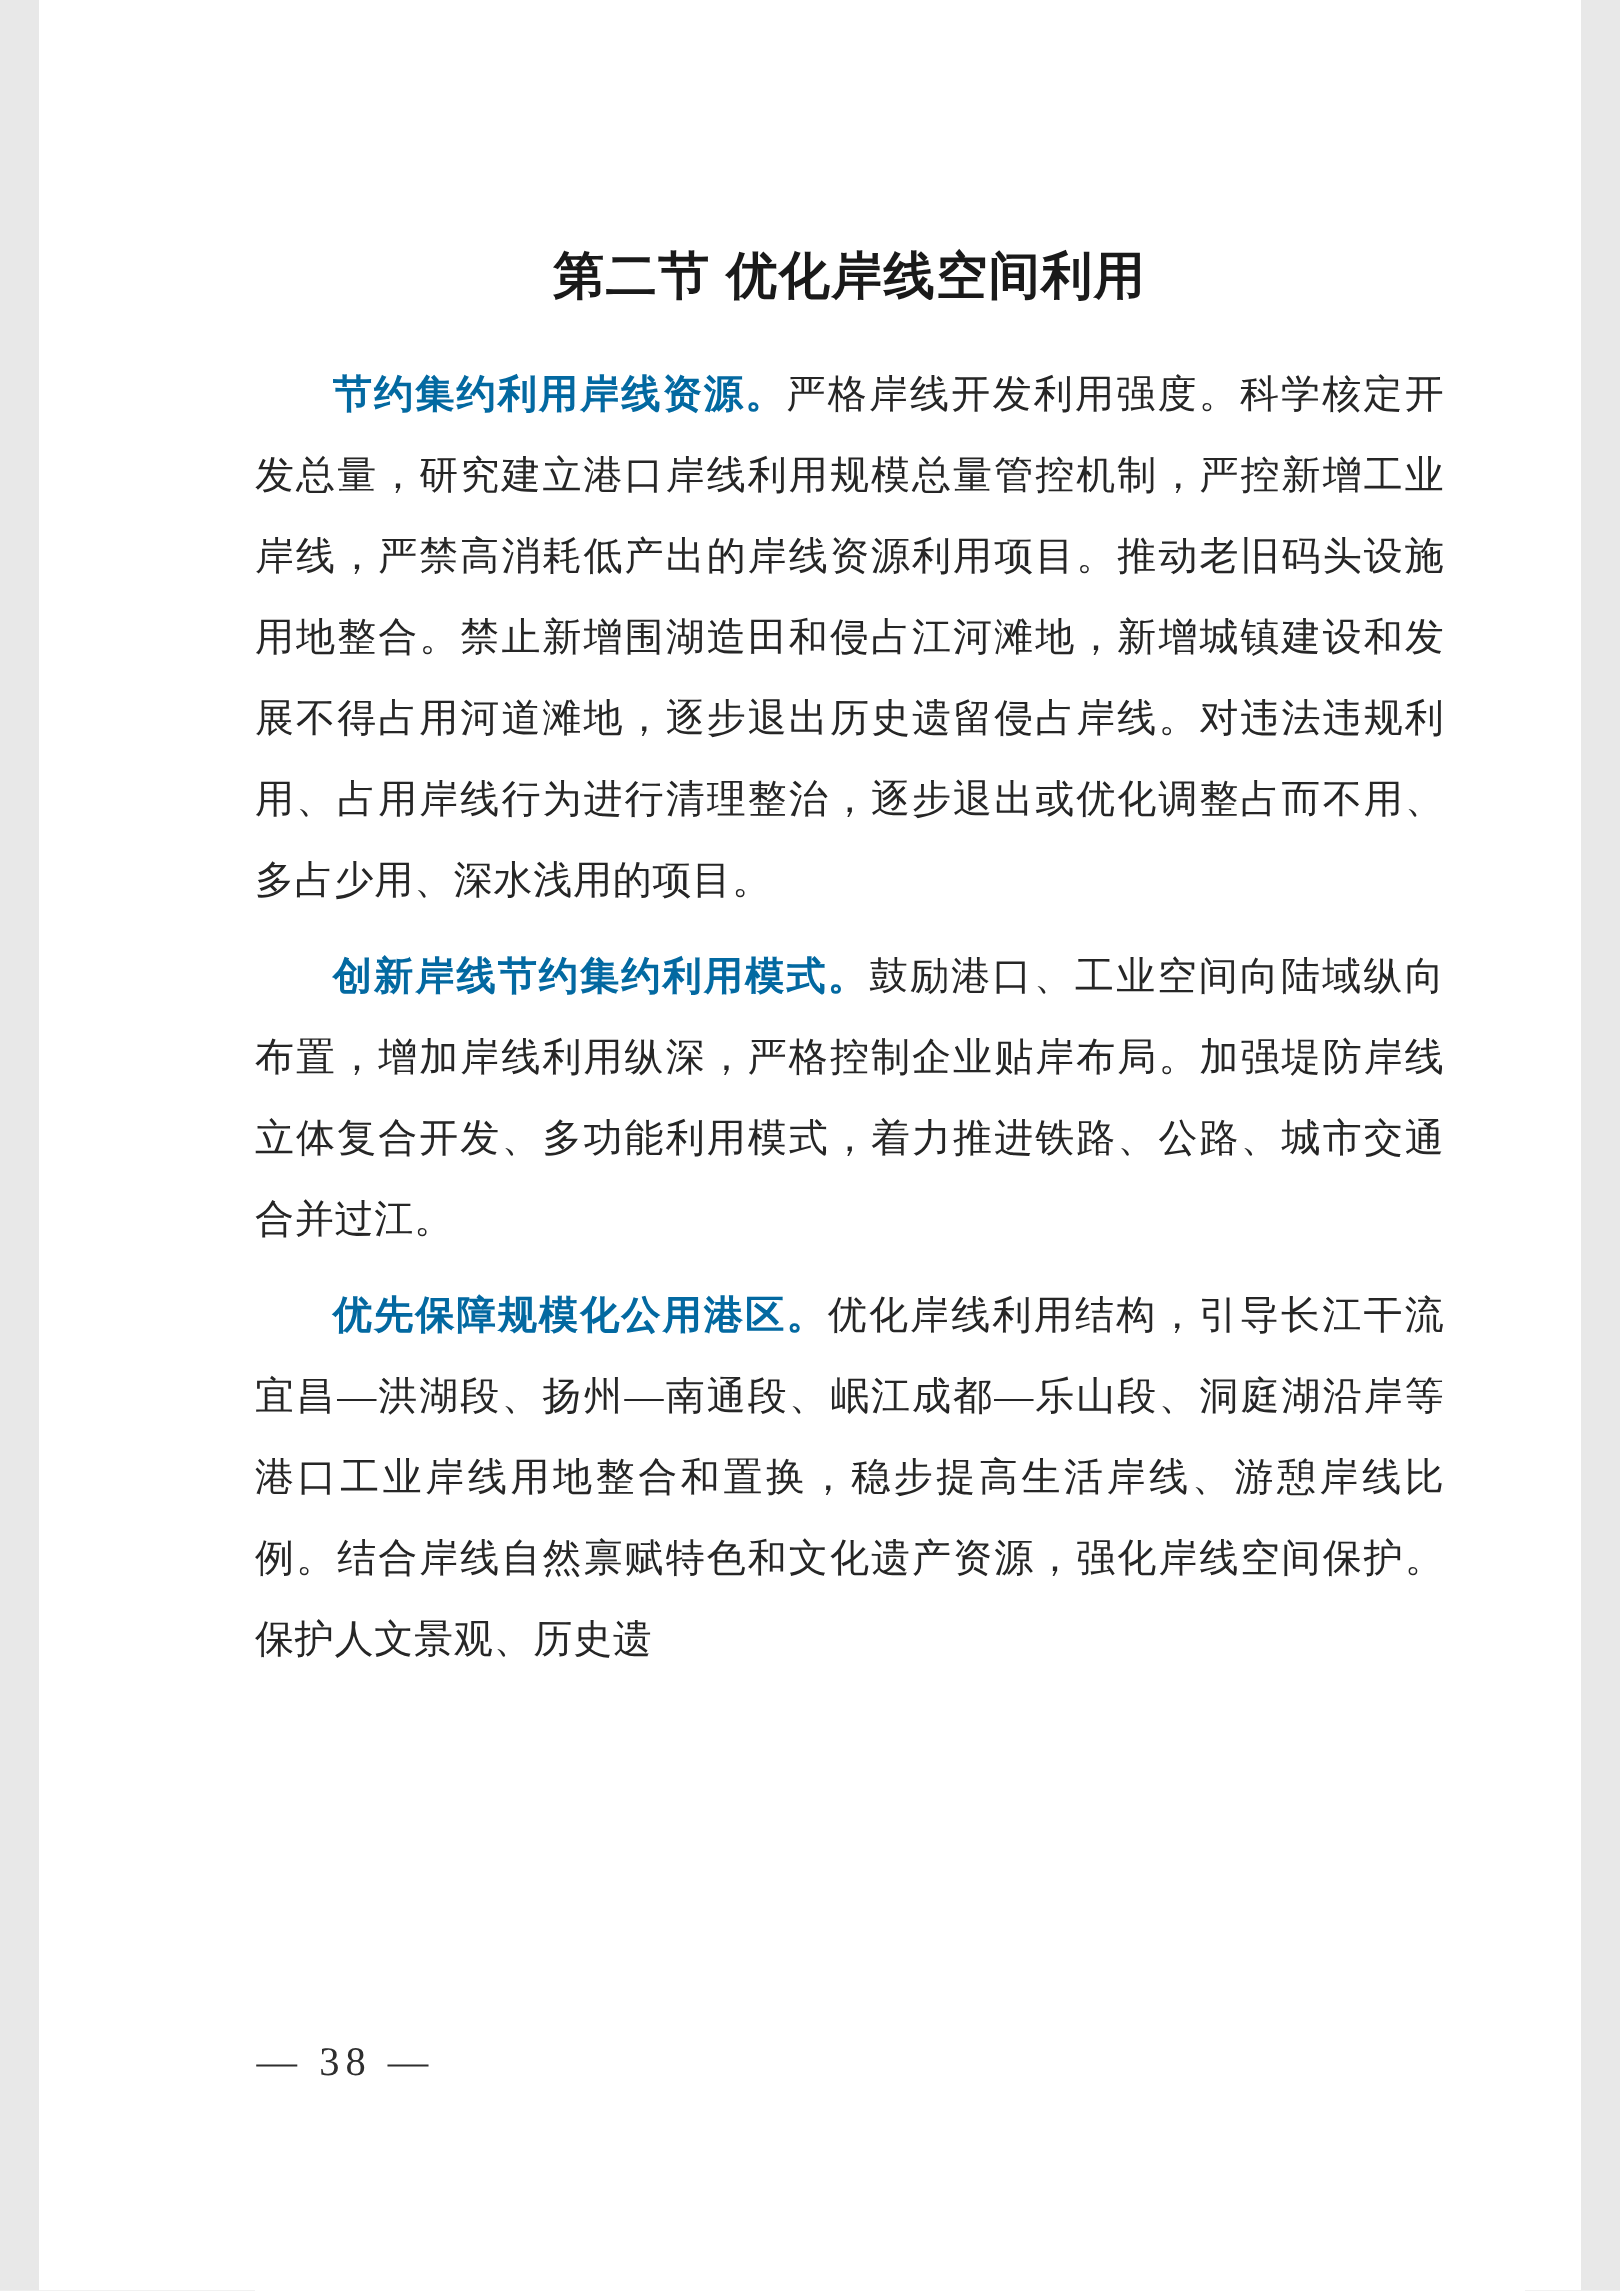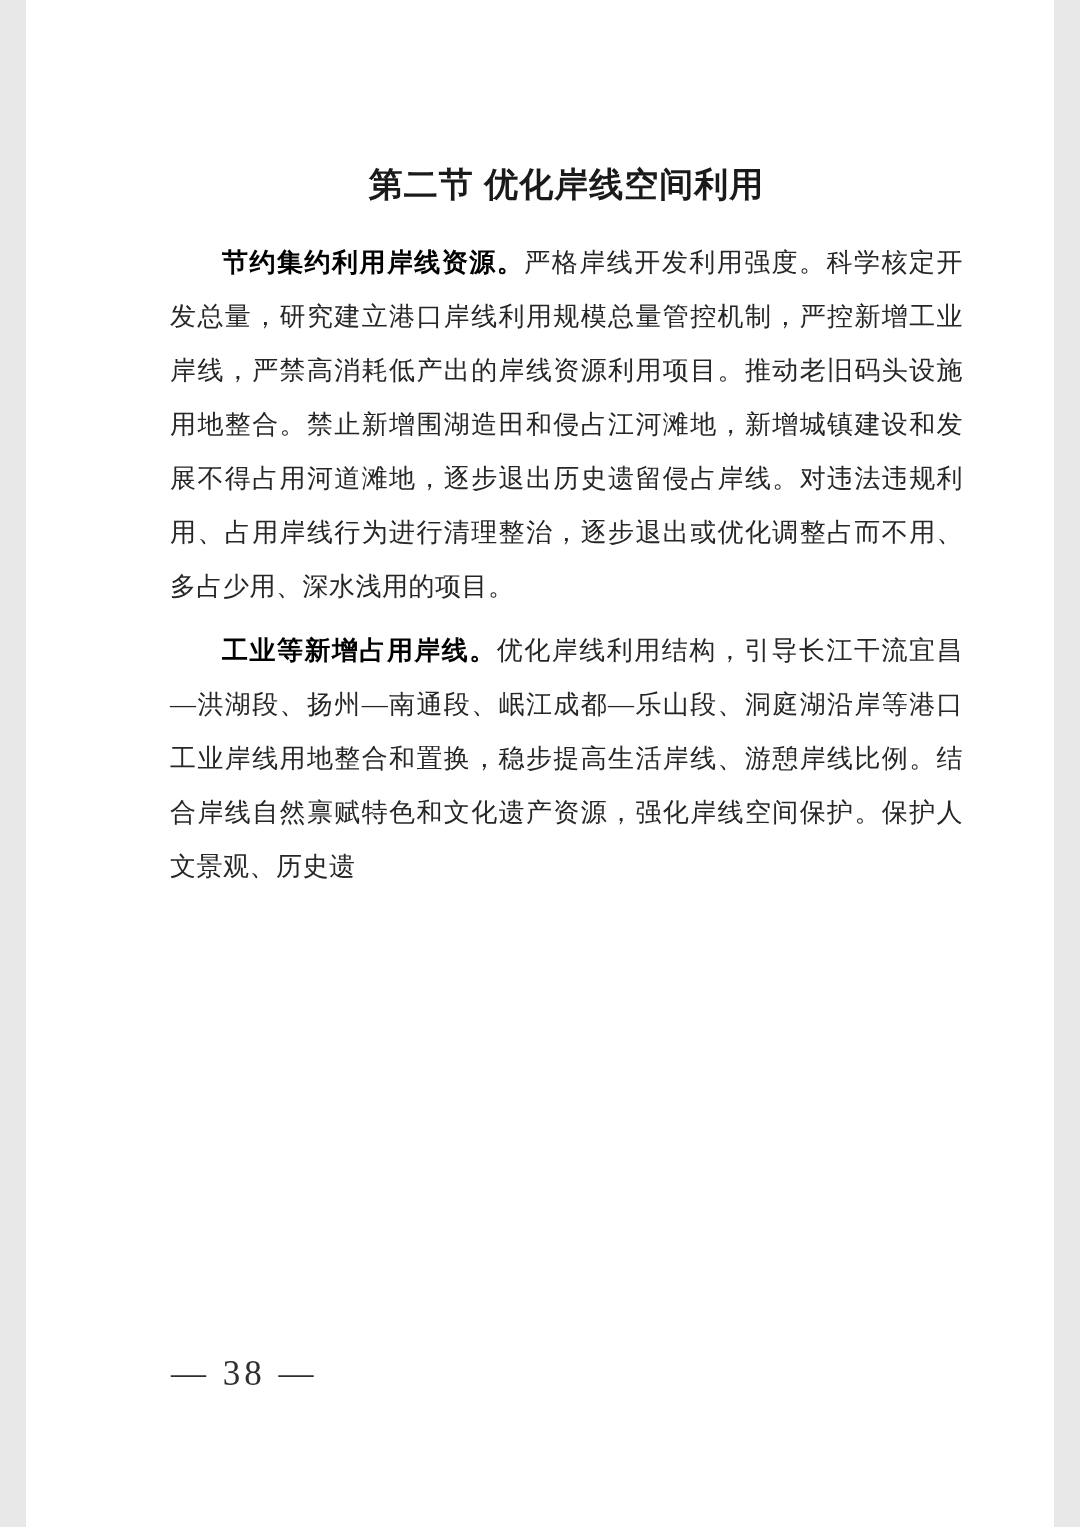--- a/index.html
+++ b/index.html
@@ -35,46 +35,47 @@
     line-height: 54px;
     text-align: justify;
     text-justify: inter-character;
     text-indent: 2em;
     color: #262626;
     letter-spacing: 0.5px;
   }
   .para + .para { margin-top: 10px; }
   .para .lead {
     font-weight: 700;
-    color: #000000;
+    color: #0369a1;
   }
   .page-number {
     position: absolute;
     left: 145px;
     top: 1356px;
     font-family: "Liberation Serif", serif;
-    font-size: 35px;
+    font-size: 27px;
     line-height: 36px;
     color: #2e2e2e;
     letter-spacing: 4px;
     white-space: nowrap;
   }
 </style>
 </head>
 <body>
 
 <div class="page">
 
   <div class="content">
 
     <h1 class="section-title">第二节 优化岸线空间利用</h1>
 
     <p class="para"><span class="lead">节约集约利用岸线资源。</span><span>严格岸线开发利用强度。科学核定开发总量，研究建立港口岸线利用规模总量管控机制，严控新增工业岸线，严禁高消耗低产出的岸线资源利用项目。推动老旧码头设施用地整合。禁止新增围湖造田和侵占江河滩地，新增城镇建设和发展不得占用河道滩地，逐步退出历史遗留侵占岸线。对违法违规利用、占用岸线行为进行清理整治，逐步退出或优化调整占而不用、多占少用、深水浅用的项目。</span></p>
 
 
+    <p class="para"><span class="lead">创新岸线节约集约利用模式。</span><span>鼓励港口、工业空间向陆域纵向布置，增加岸线利用纵深，严格控制企业贴岸布局。加强堤防岸线立体复合开发、多功能利用模式，着力推进铁路、公路、城市交通合并过江。</span></p>
 
-    <p class="para"><span class="lead">工业等新增占用岸线。</span><span>优化岸线利用结构，引导长江干流宜昌—洪湖段、扬州—南通段、岷江成都—乐山段、洞庭湖沿岸等港口工业岸线用地整合和置换，稳步提高生活岸线、游憩岸线比例。结合岸线自然禀赋特色和文化遗产资源，强化岸线空间保护。保护人文景观、历史遗</span></p>
+    <p class="para"><span class="lead">优先保障规模化公用港区。</span><span>优化岸线利用结构，引导长江干流宜昌—洪湖段、扬州—南通段、岷江成都—乐山段、洞庭湖沿岸等港口工业岸线用地整合和置换，稳步提高生活岸线、游憩岸线比例。结合岸线自然禀赋特色和文化遗产资源，强化岸线空间保护。保护人文景观、历史遗</span></p>
 
   </div>
 
   <div class="page-number">— 38 —</div>
 
 </div>
 
 </body></html>

